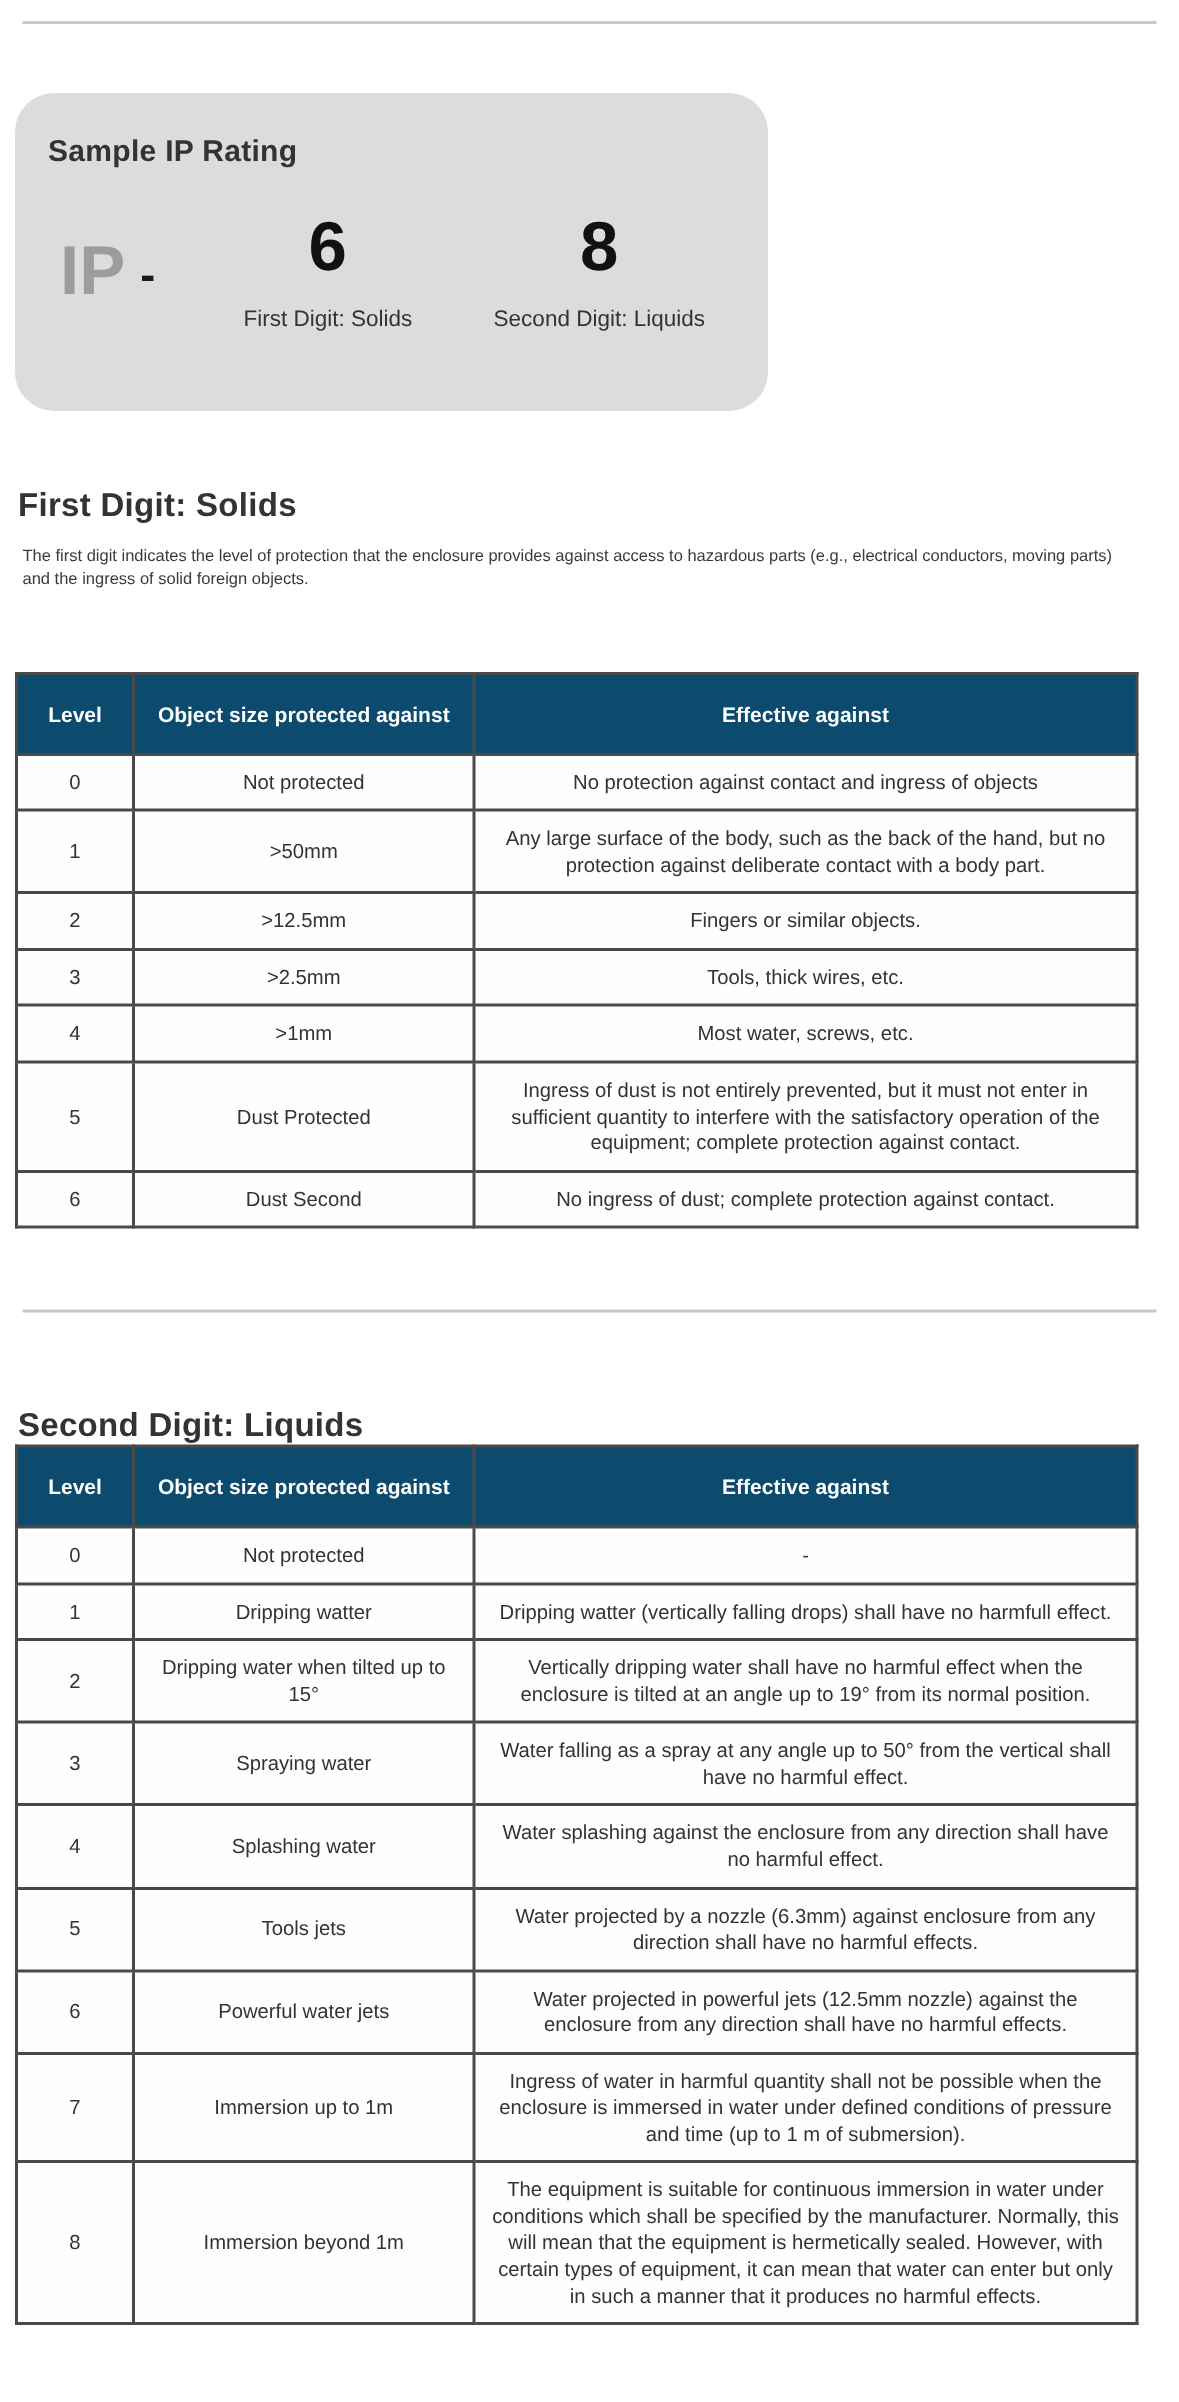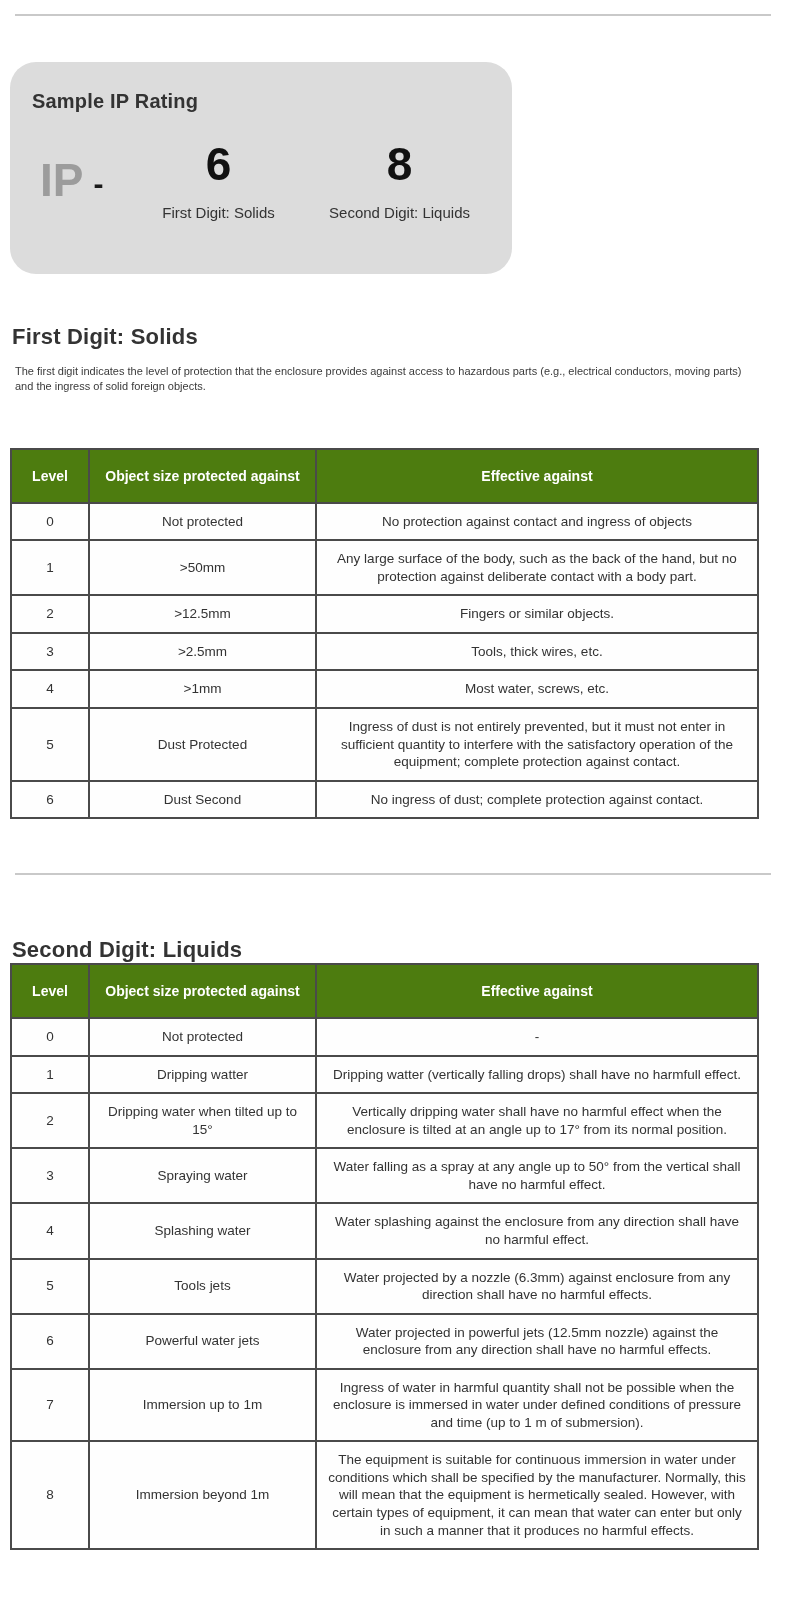--- a/index.html
+++ b/index.html
@@ -102,21 +102,21 @@
   table.ip-table {
     border-collapse: collapse;
     width: 747px;
     margin-left: -5px;
     table-layout: fixed;
   }
   table.ip-table th, table.ip-table td {
     border: 2px solid #4a4a4a;
   }
   table.ip-table th {
-    background: #4d7c0f;
+    background: #0c4a6e;
     color: #fff;
     font-size: 14px;
     font-weight: bold;
     padding: 18px 6px;
     text-align: center;
   }
   table.ip-table td {
     font-size: 13.5px;
     color: #333;
     text-align: center;
@@ -233,21 +233,21 @@
           <td>-</td>
         </tr>
         <tr>
           <td>1</td>
           <td>Dripping watter</td>
           <td>Dripping watter (vertically falling drops) shall have no harmfull effect.</td>
         </tr>
         <tr>
           <td>2</td>
           <td>Dripping water when tilted up to 15°</td>
-          <td>Vertically dripping water shall have no harmful effect when the enclosure is tilted at an angle up to 17° from its normal position.</td>
+          <td>Vertically dripping water shall have no harmful effect when the enclosure is tilted at an angle up to 19° from its normal position.</td>
         </tr>
         <tr>
           <td>3</td>
           <td>Spraying water</td>
           <td>Water falling as a spray at any angle up to 50° from the vertical shall have no harmful effect.</td>
         </tr>
         <tr>
           <td>4</td>
           <td>Splashing water</td>
           <td>Water splashing against the enclosure from any direction shall have no harmful effect.</td>

